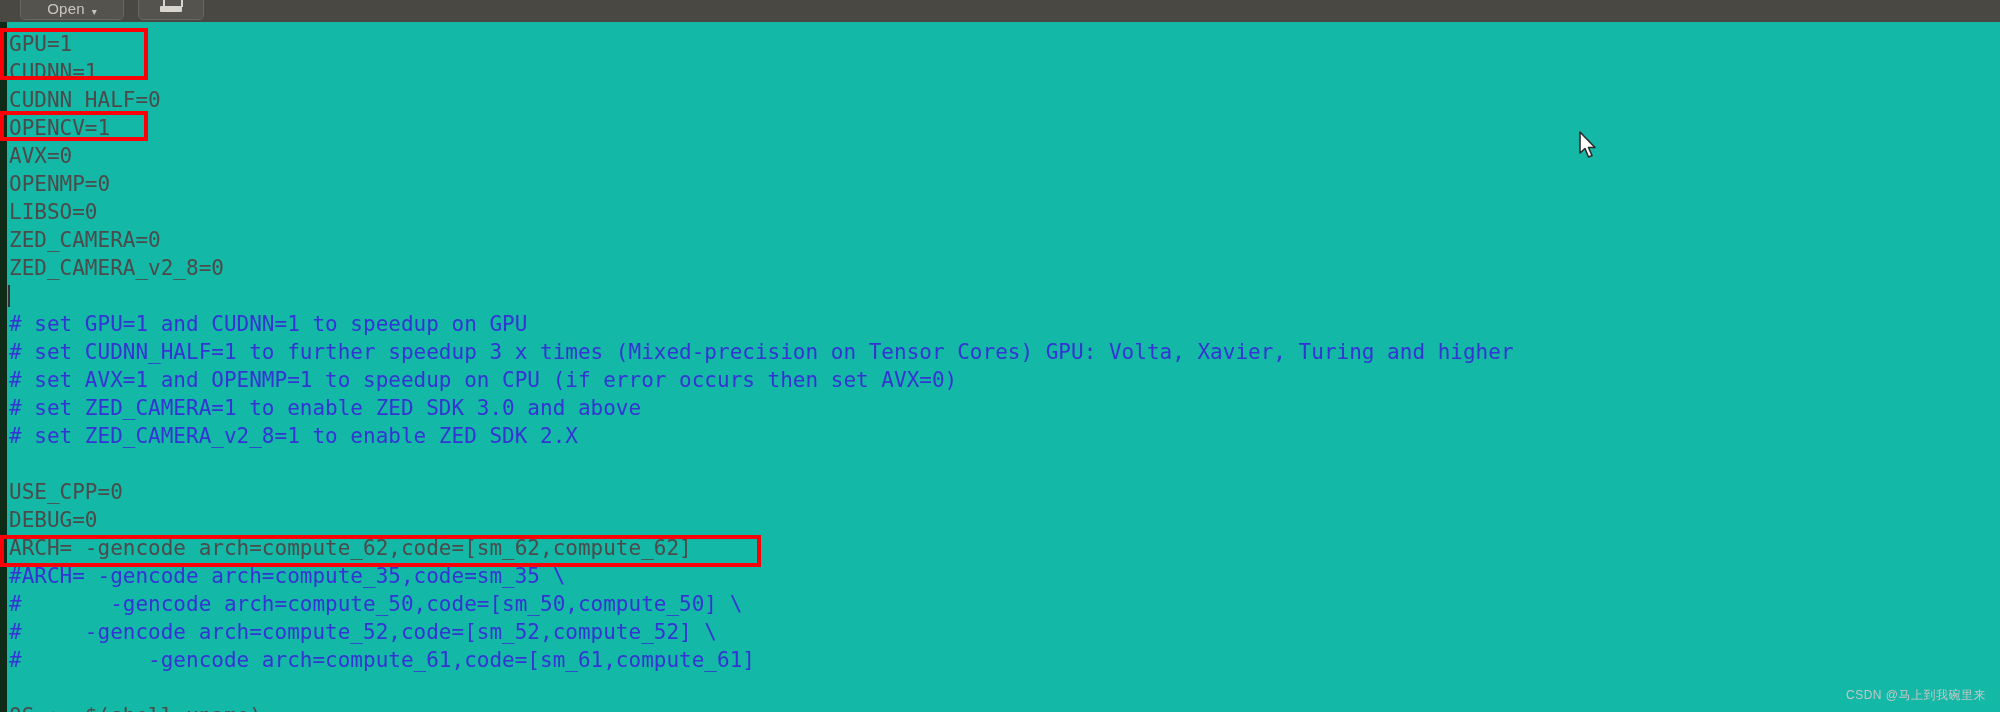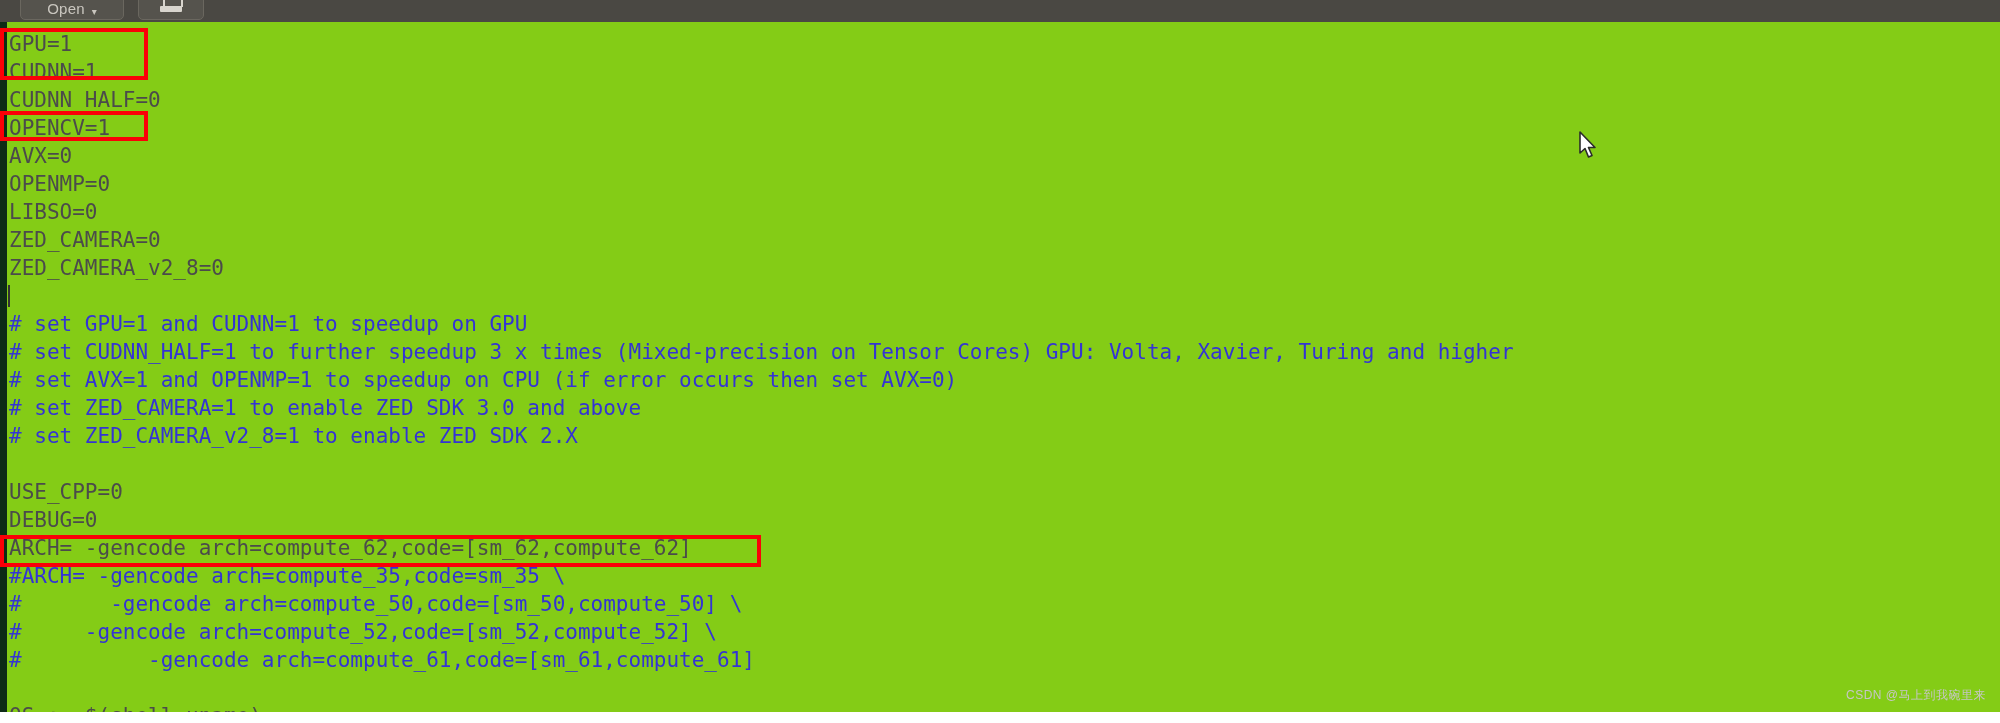--- a/index.html
+++ b/index.html
@@ -41,21 +41,21 @@
     display:flex; align-items:center;
   }
   .op-cell { height:100%; flex:1; display:flex; align-items:center; justify-content:center; position:relative; }
   .op-div { width:1px; height:100%; background:#bdbdbd; }
   .op-chip { width:84px; height:24px; background:#e8e8e8; border:1px solid #9a9a9a; border-radius:5px; }
   .op-circle { width:22px; height:22px; background:#2d7dd2; border-radius:50%; }
 
   
   .editor {
     position:absolute; left:0; top:22px; width:2000px; height:701px;
-    background:#84cc16;
+    background:#14b8a6;
   }
   .gutter {
     position:absolute; left:0; top:0; width:7px; height:701px;
     background:#0d2b16;
   }
   .code {
     position:absolute; left:9px; top:8px;
     font-family:"DejaVu Sans Mono", monospace;
     font-size:21px; line-height:28px;
     white-space:pre;

